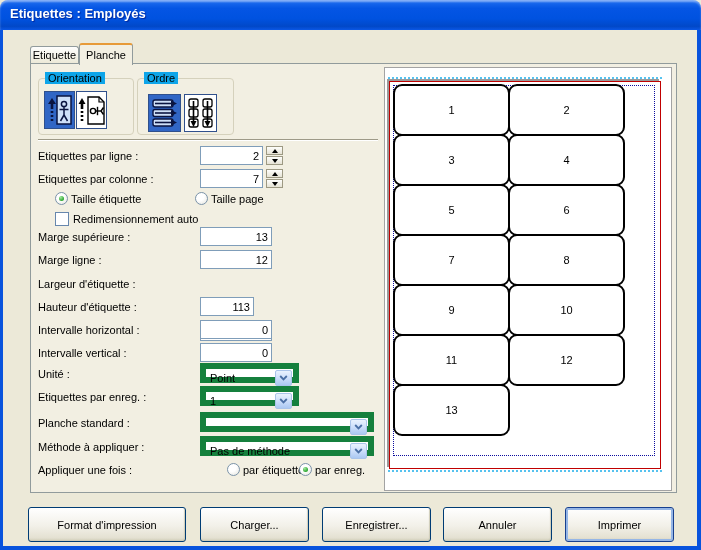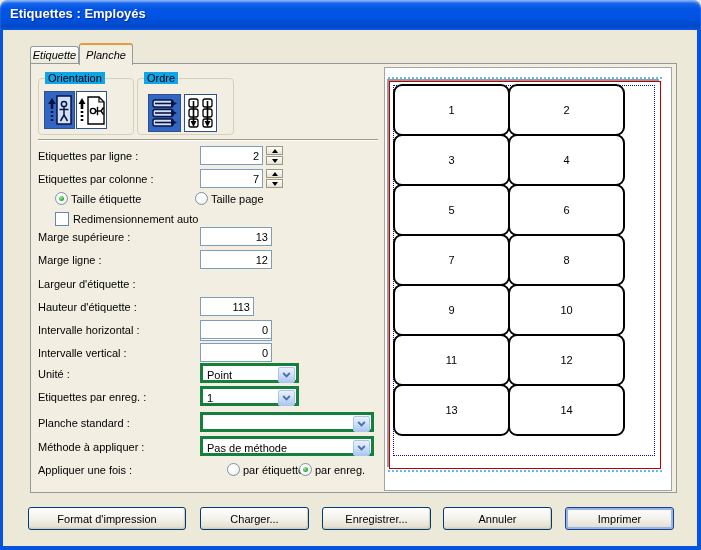--- a/index.html
+++ b/index.html
@@ -8,21 +8,21 @@
   .titlebar{position:absolute;left:0;top:0;width:701px;height:30px;border-radius:8px 8px 0 0;
     background:linear-gradient(180deg,#4b8bf5 0%,#1766ec 10%,#0455e4 28%,#0052e0 62%,#0148c8 88%,#0a57e5 100%);
     box-shadow:inset 0 2px 2px rgba(255,255,255,.35);}
   .title{position:absolute;left:10px;top:6px;font-size:13px;font-weight:bold;color:#fff;
     text-shadow:1px 1px 1px #00279c;white-space:nowrap;}
   .edge{position:absolute;background:#0853dd;}
   .lbl{position:absolute;font-size:11px;color:#000;white-space:nowrap;}
   .content{position:absolute;left:30px;top:63px;width:647px;height:430px;background:#f2efe2;
     border:1px solid #919b9c;box-sizing:border-box;z-index:1;}
   .tab{position:absolute;box-sizing:border-box;border:1px solid #919b9c;border-bottom:none;
-    border-radius:3px 3px 0 0;font-size:11px;text-align:center;cursor:default;font-style:italic;}
+    border-radius:3px 3px 0 0;font-size:11px;text-align:center;cursor:default;}
   .tab-un{left:30px;top:46px;width:49px;height:17px;background:linear-gradient(180deg,#fefefd,#ece9d8);padding-top:2px;z-index:0;}
   .tab-sel{left:79px;top:43px;width:54px;height:22px;background:#f2efe2;padding-top:4px;z-index:2;border-top:2px solid #e79a38;}
   .grp{position:absolute;border:1px solid #d5d1bc;border-radius:4px;box-sizing:border-box;z-index:2;}
   .grp-lbl{position:absolute;top:-7px;left:6px;background:#0ea5e9;padding:0 3px;font-size:11px;}
   .icbtn{position:absolute;width:31px;height:38px;border:1px solid #30508c;background:#fff;padding:0;z-index:3;box-sizing:border-box;}
   .icbtn.sel{background:#3166c5;}
   .sep{position:absolute;left:38px;top:139px;width:340px;height:2px;z-index:2;
     border-top:1px solid #9e9a88;border-bottom:1px solid #fff;box-sizing:border-box;}
   .tb{position:absolute;border:1px solid #7f9db9;background:#fff;font-family:"Liberation Sans",sans-serif;
     font-size:11px;text-align:right;padding:0 3px;box-sizing:border-box;height:19px;z-index:2;}
@@ -30,36 +30,36 @@
   .sb{flex:1;background:linear-gradient(180deg,#fefefc,#e6e3d5);border:1px solid #9d9983;
     display:flex;align-items:center;justify-content:center;padding:0;}
   .sb+.sb{margin-top:1px;}
   .tri-up{width:0;height:0;border-left:3px solid transparent;border-right:3px solid transparent;border-bottom:4px solid #000;}
   .tri-dn{width:0;height:0;border-left:3px solid transparent;border-right:3px solid transparent;border-top:4px solid #000;}
   .radio{position:absolute;width:11px;height:11px;border-radius:50%;border:1px solid #7b93a9;
     background:radial-gradient(circle at 35% 30%,#fff 40%,#e3e3dc);z-index:2;box-sizing:content-box;}
   .radio.on::after{content:"";position:absolute;left:3px;top:3px;width:5px;height:5px;border-radius:50%;
     background:radial-gradient(circle at 35% 30%,#a4e8a0,#22a226 75%);}
   .cb{position:absolute;width:12px;height:12px;border:1px solid #6787ad;background:#fff;z-index:2;}
-  .combo{position:absolute;border:3px solid #15803d;background:#fff;height:20px;box-sizing:border-box;z-index:2;}
+  .combo{position:absolute;border:6px solid #15803d;background:#fff;height:20px;box-sizing:border-box;z-index:2;}
   .combo .val{position:absolute;left:4px;top:3px;font-size:11px;white-space:nowrap;}
   .combo .btn{position:absolute;top:1px;right:1px;width:17px;height:16px;border-radius:2px;
     background:linear-gradient(180deg,#e9f2fe 0%,#d0e1fb 45%,#abc8f2 100%);border:1px solid #aac4ea;
     display:flex;align-items:center;justify-content:center;padding:0;box-sizing:border-box;}
   .panel{position:absolute;left:384px;top:67px;width:288px;height:424px;background:#fff;
     border:1px solid #a3a3a3;box-sizing:border-box;z-index:2;}
   .page{position:absolute;left:4px;top:13px;width:272px;height:388px;border:1px solid #c00000;
     background:#fff;box-sizing:border-box;box-shadow:-2px -2px 0 #9a9a9a;}
   .cyan-t{position:absolute;left:-2px;right:-2px;top:-5px;border-top:2px dotted #56c2ef;}
   .cyan-b{position:absolute;left:-2px;right:-2px;bottom:-4px;border-top:2px dotted #56c2ef;}
   .margins{position:absolute;left:3px;top:3px;width:262px;height:371px;border:1px dotted #0b0b9d;box-sizing:border-box;}
   .labelgrid{position:absolute;left:4px;top:3px;display:grid;grid-template-columns:115px 115px;grid-auto-rows:50px;}
   .cell{margin:-1px;border:2px solid #000;border-radius:9px;background:#fff;display:flex;
     align-items:center;justify-content:center;font-size:11px;box-sizing:border-box;}
-  .xpbtn{position:absolute;height:23px;border:1px solid #003c74;border-radius:3px;
+  .xpbtn{position:absolute;height:35px;border:1px solid #003c74;border-radius:3px;
     background:linear-gradient(180deg,#fff 0%,#f2f0e8 55%,#e4e1d2 90%,#d2cfba 100%);
     font-family:"Liberation Sans",sans-serif;font-size:11px;color:#000;
     box-shadow:inset -1px -1px 1px #cfccb8;z-index:2;}
   .xpbtn.default{box-shadow:inset 0 0 0 2px #95b6e6,inset -1px -1px 1px #cfccb8;border-color:#17408f;}
 </style>
 </head>
 <body>
 
 <div class="window">
   <div class="titlebar">
@@ -256,21 +256,20 @@
         <div class="cell">4</div>
         <div class="cell">5</div>
         <div class="cell">6</div>
         <div class="cell">7</div>
         <div class="cell">8</div>
         <div class="cell">9</div>
         <div class="cell">10</div>
         <div class="cell">11</div>
         <div class="cell">12</div>
         <div class="cell">13</div>
-        <div class="cell">14</div>
       </div>
     </div>
   </div>
 
   <button class="xpbtn" style="left:28px;top:507px;width:158px;">Format d'impression</button>
   <button class="xpbtn" style="left:200px;top:507px;width:109px;">Charger...</button>
   <button class="xpbtn" style="left:322px;top:507px;width:109px;">Enregistrer...</button>
   <button class="xpbtn" style="left:443px;top:507px;width:109px;">Annuler</button>
   <button class="xpbtn default" style="left:565px;top:507px;width:109px;">Imprimer</button>
 </div>

